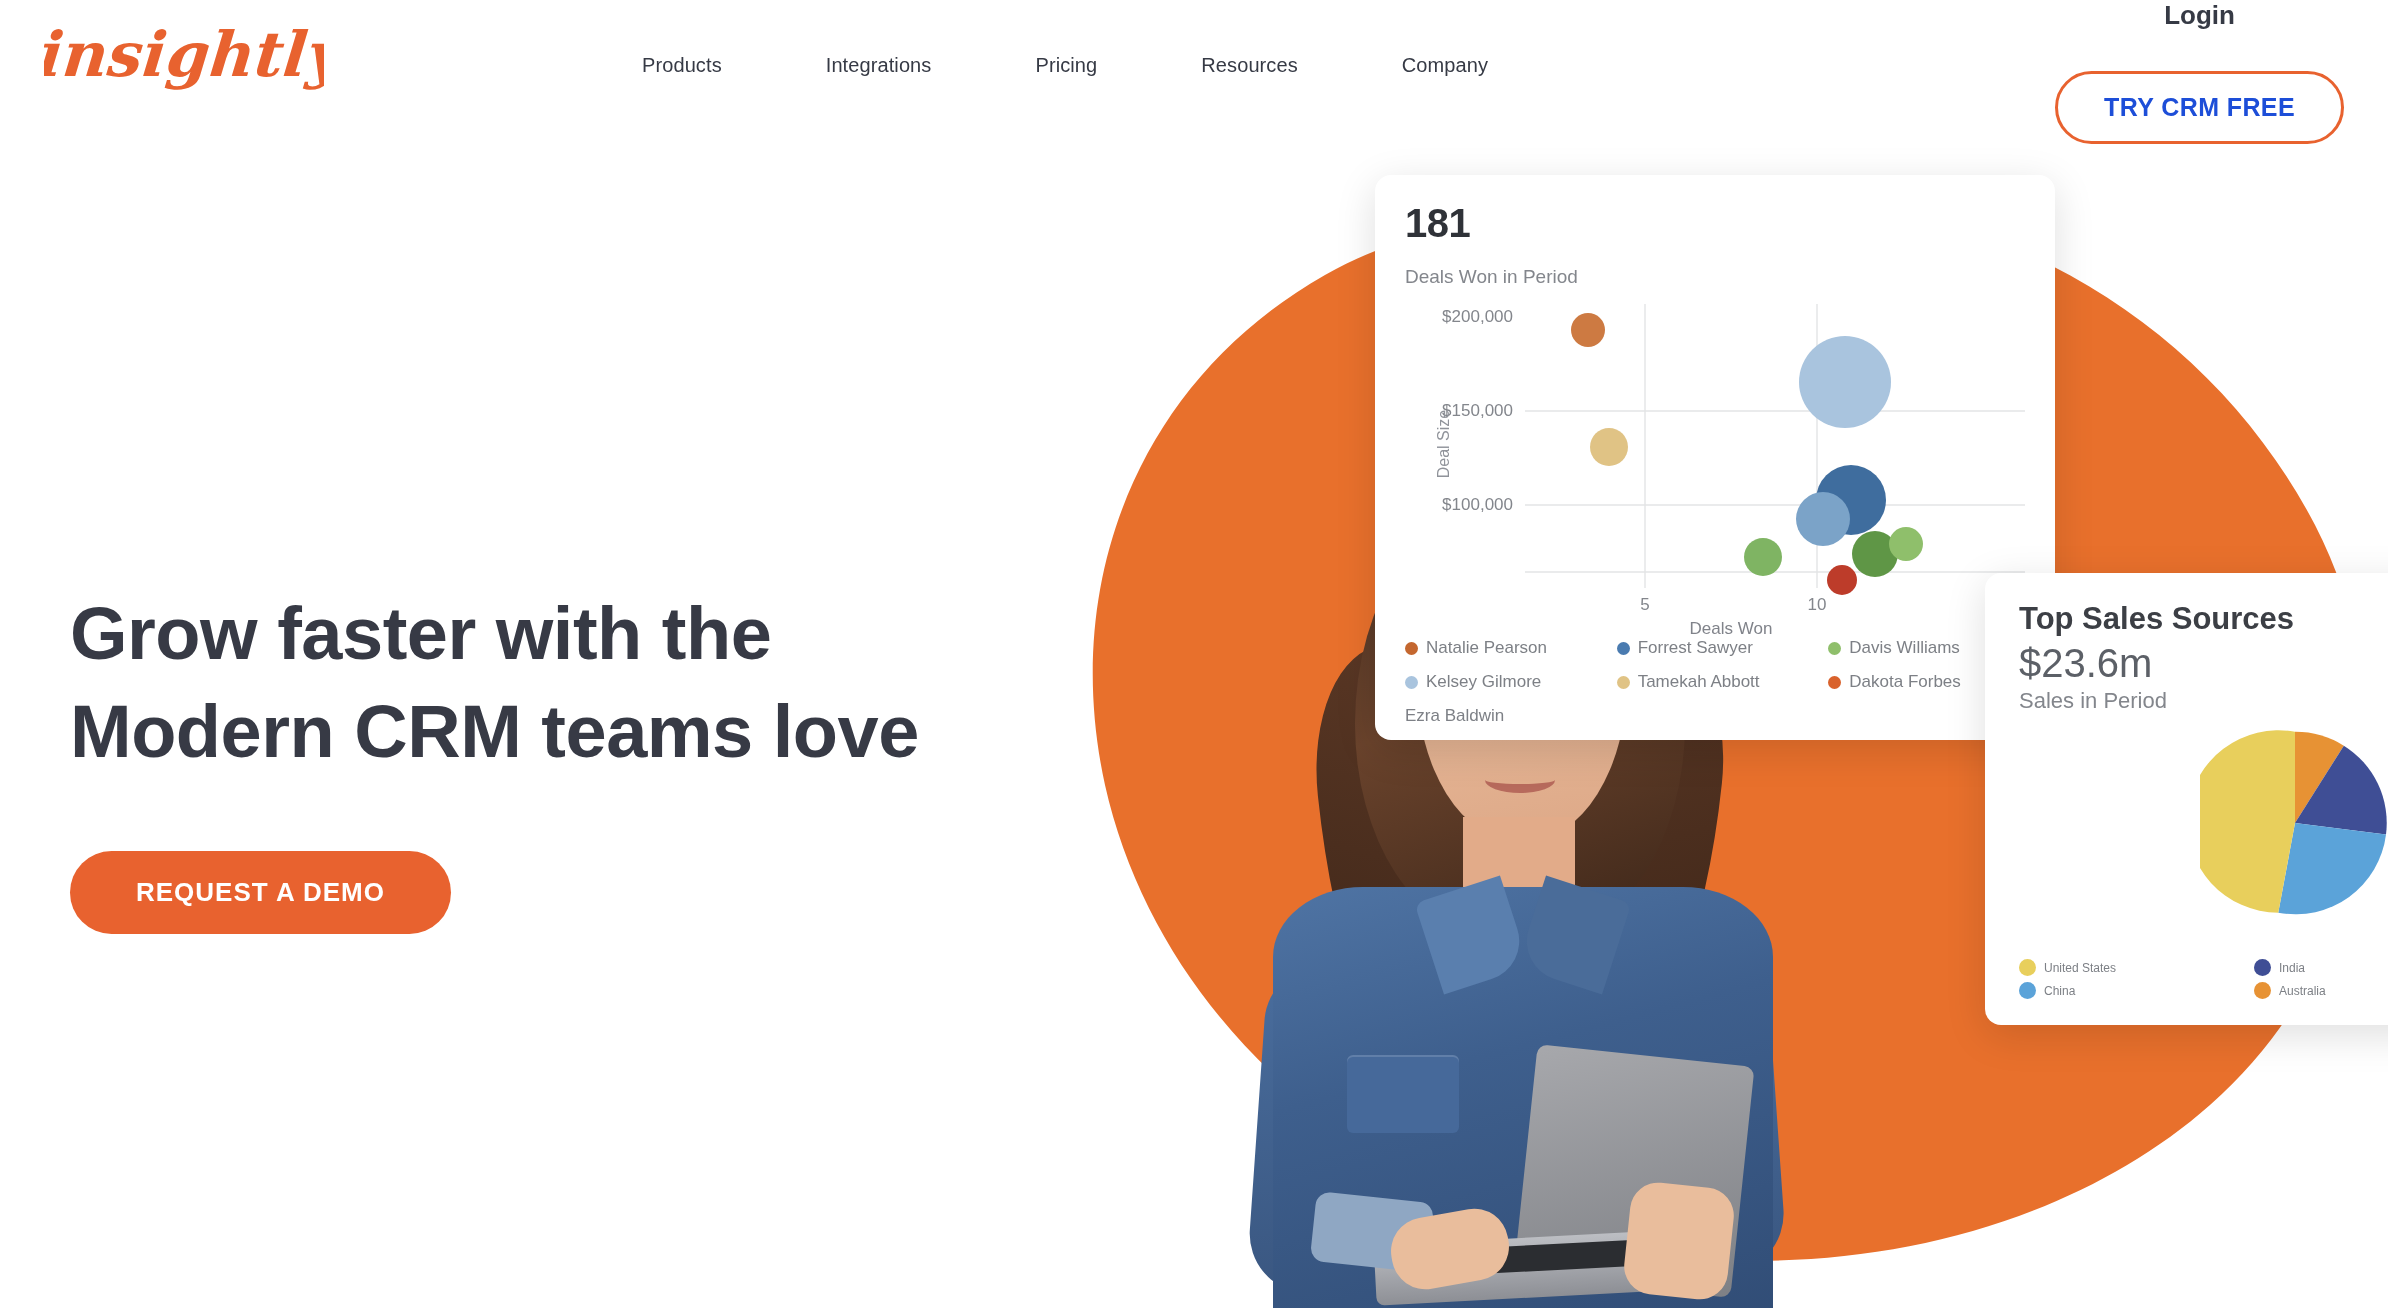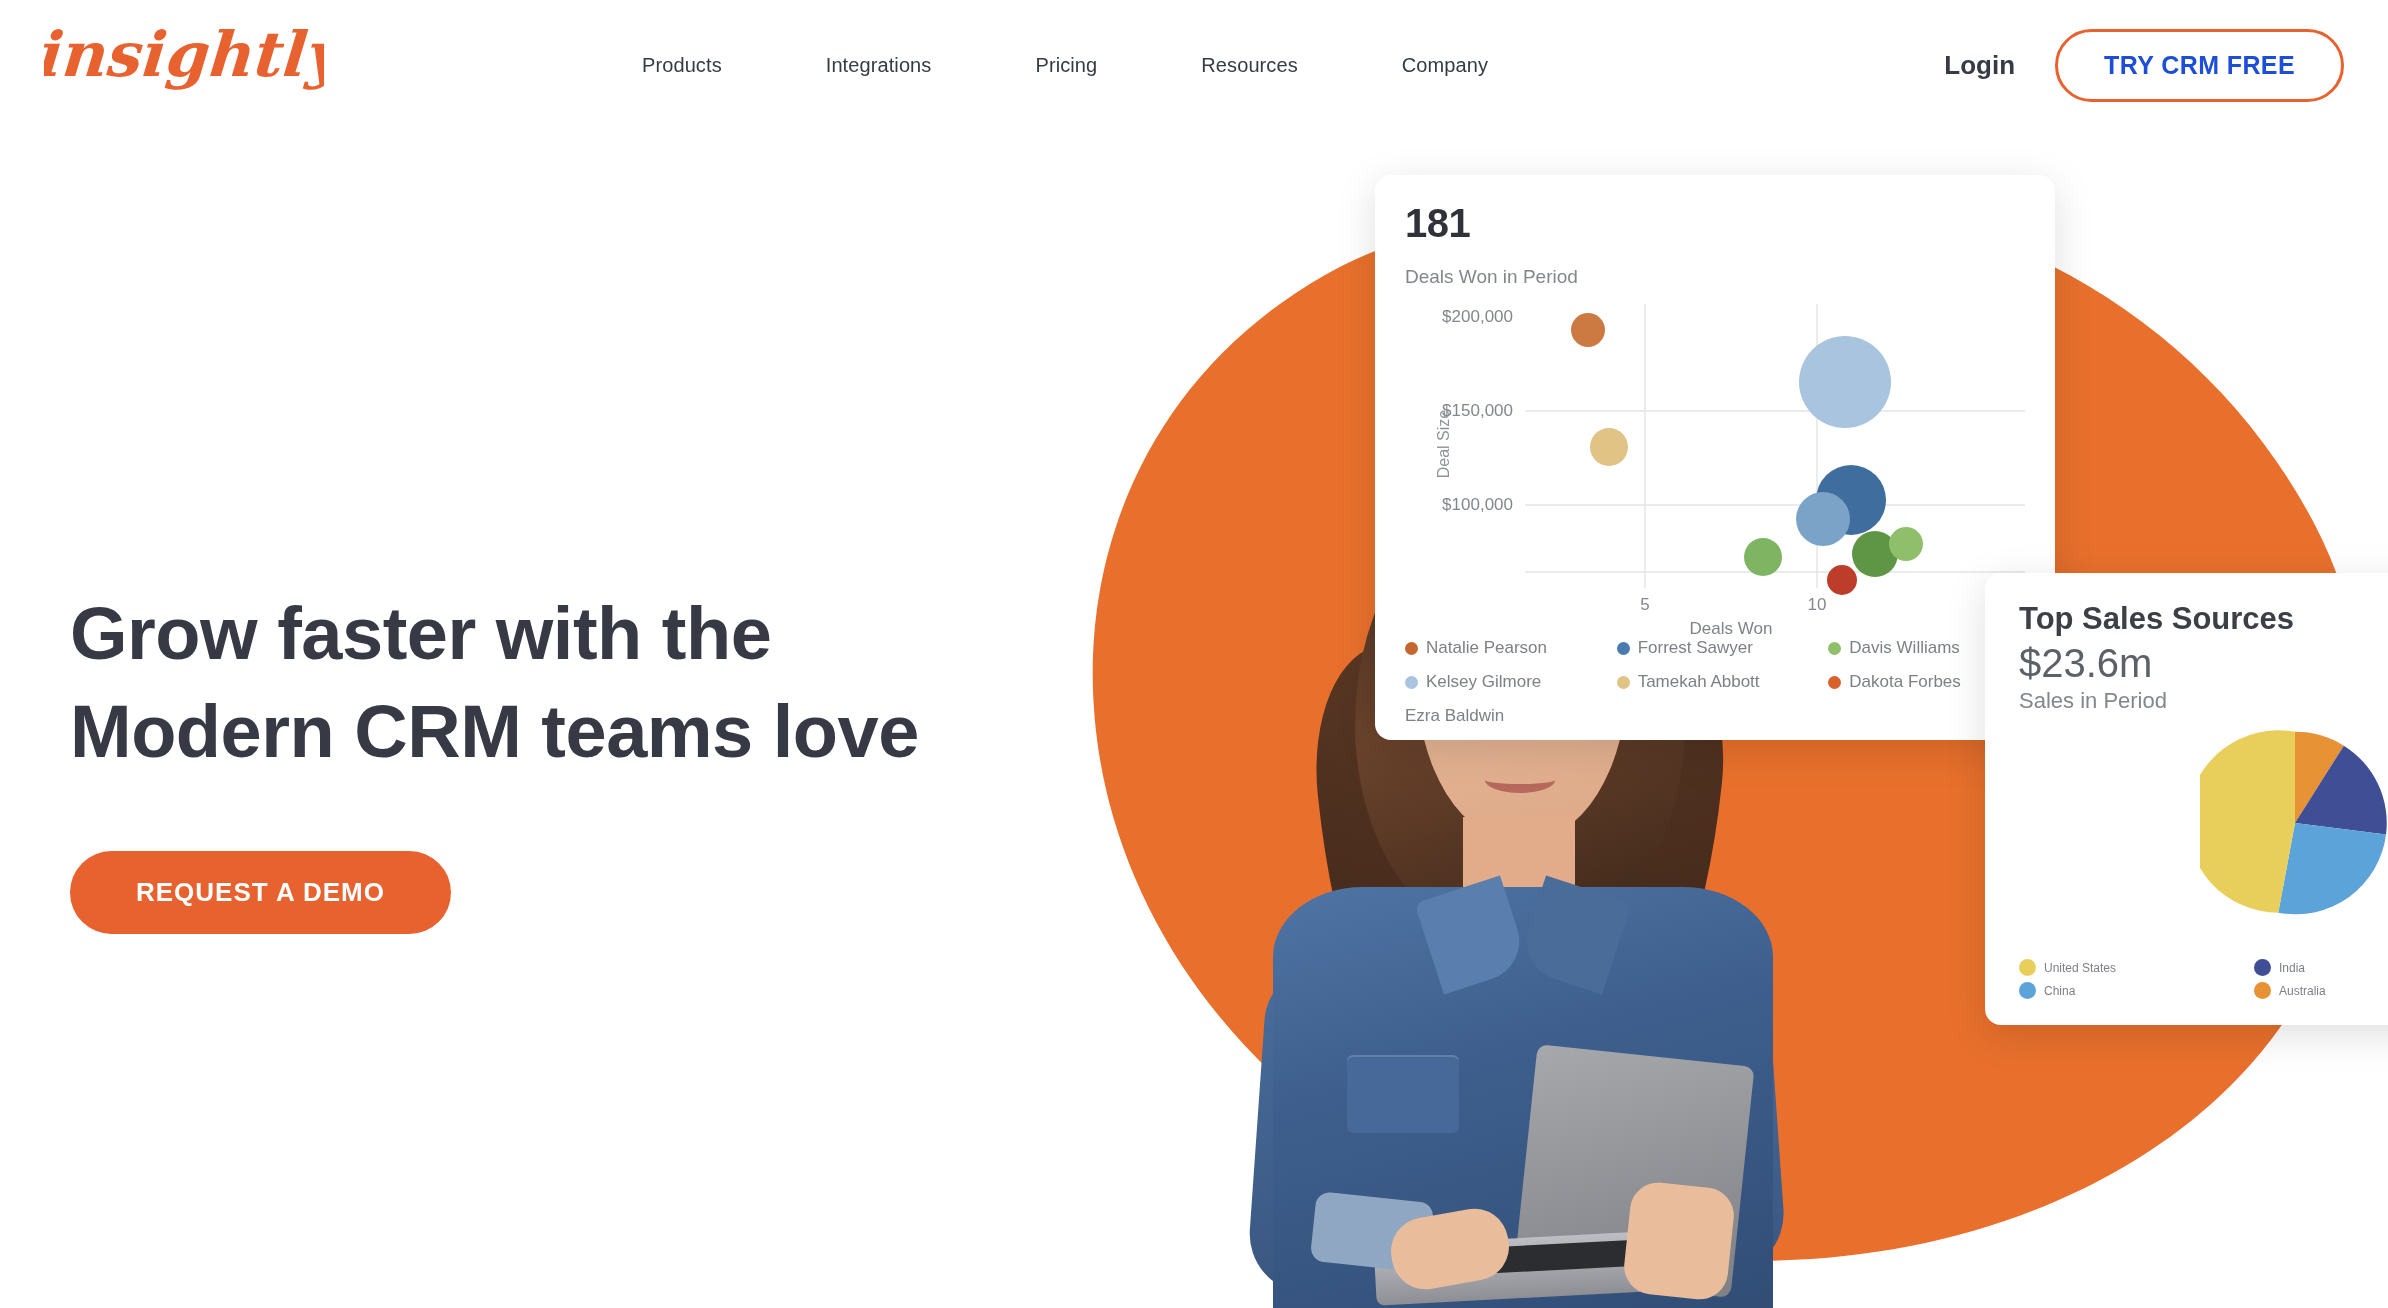--- a/index.html
+++ b/index.html
@@ -34,21 +34,21 @@
     color: #363a45;
     font-weight: 400;
     letter-spacing: .1px;
     padding: 0 52px;
     cursor: pointer;
     white-space: nowrap;
   }
 
   .header-right {
     position: absolute; right: 44px; top: 0;
-    height: 130px; display:flex; align-items:center; gap: 40px;
+    height: 130px; display:flex; align-items:center; gap: 40px; flex-direction: column;
   }
   .login-link {
     font-size: 26px; font-weight: 700; color: #363a45;
     cursor: pointer; white-space: nowrap;
   }
   .try-btn {
     border: 3px solid #e8622f;
     color: #1d4ed8;
     background: transparent;
     border-radius: 999px;

